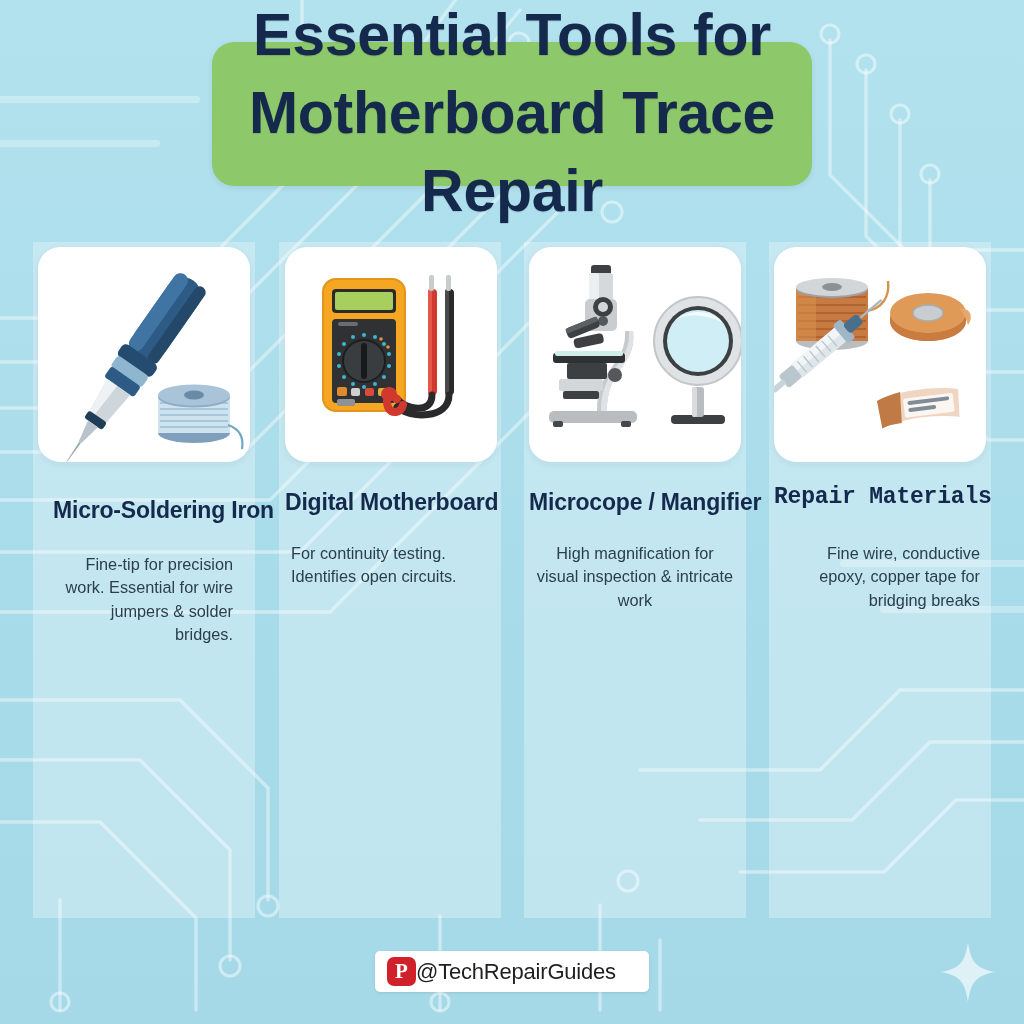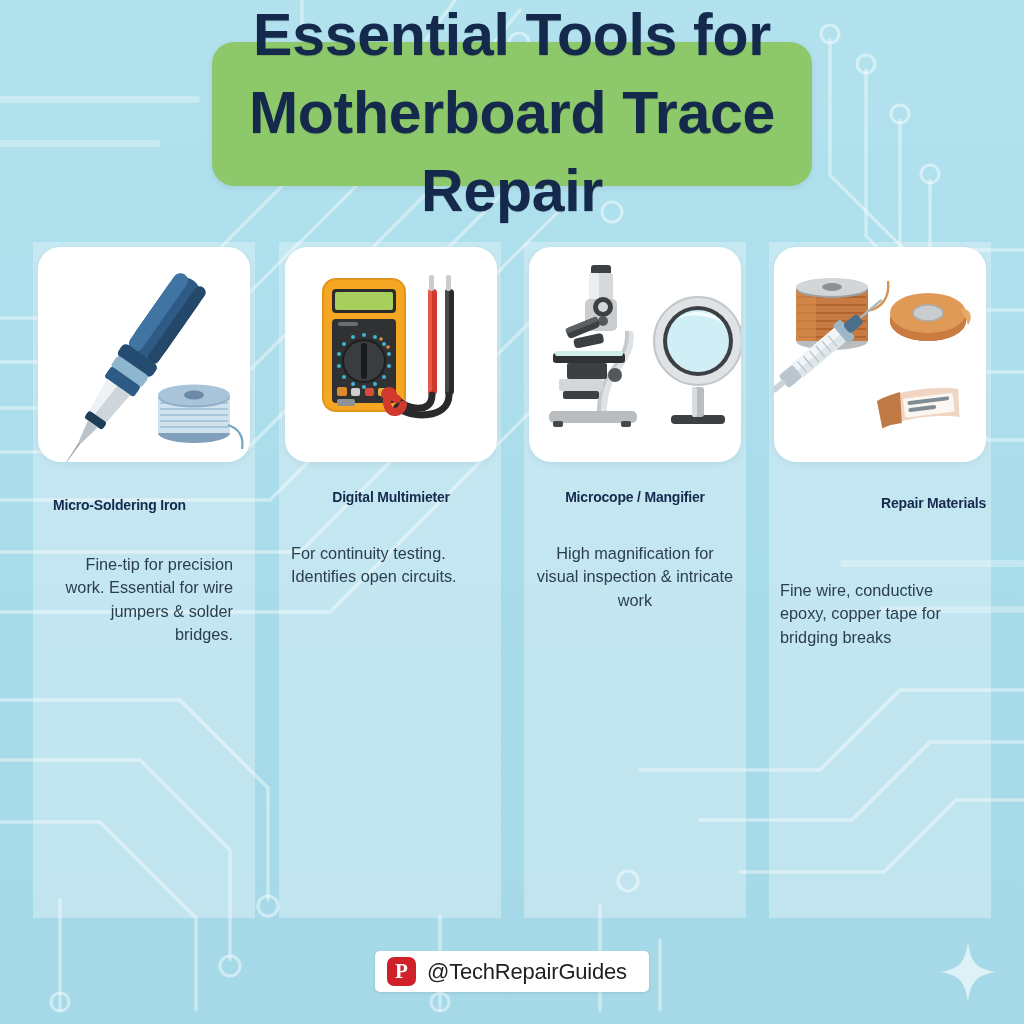--- a/index.html
+++ b/index.html
@@ -44,39 +44,39 @@
     overflow:hidden;
   }
   .card-1{left:38px;width:212px;}
   .card-2{left:285px;width:212px;}
   .card-3{left:529px;width:212px;}
   .card-4{left:774px;width:212px;}
   .imgcard svg{position:absolute;left:0;top:0;}
 
   .cardtitle{
     position:absolute;color:#15294d;font-weight:bold;
-    font-size:14px;letter-spacing:-.2px;white-space:nowrap;
+    font-size:23px;letter-spacing:-.2px;white-space:nowrap;
   }
   .cardbody{
     position:absolute;color:#2b3e4f;font-size:16.3px;line-height:1.43;
   }
 
   
   .footer{
     position:absolute;left:375px;top:951px;width:274px;height:41px;
     background:#fff;border-radius:5px;
     display:flex;align-items:center;padding-left:12px;box-sizing:border-box;
     box-shadow:0 1px 3px rgba(0,0,0,.10);
   }
   .pin{
     width:29px;height:29px;border-radius:7px;background:#d0212b;
     display:flex;align-items:center;justify-content:center;flex:0 0 auto;
   }
   .pin span{color:#fff;font-size:21px;font-weight:bold;font-family:"Liberation Serif",serif;line-height:1;}
-  .handle{margin-left:11px;font-size:22px;color:#1f1f1f;letter-spacing:-.2px;}
+  .handle{font-size:22px;color:#1f1f1f;letter-spacing:-.2px;}
 </style>
 </head>
 <body>
 
 <div id="stage">
 
   <div class="bg"></div>
   <svg class="bg-svg" width="1024" height="1024" viewBox="0 0 1024 1024">
     <g stroke="#ffffff" stroke-opacity="0.42" stroke-width="3.4" fill="none" stroke-linecap="round">
       <path d="M-40 318 L150 318 L300 168 L420 48 L470 -20"></path>
@@ -220,21 +220,21 @@
         <rect x="160" y="42" width="9" height="106" rx="4" fill="#2a2a2c"></rect>
         <rect x="160" y="42" width="4" height="106" rx="2" fill="#4a4a4d"></rect>
         <rect x="161" y="28" width="5" height="16" rx="2" fill="#c9ccce"></rect>
       </g>
       <path d="M147 148 C147 168 120 162 112 152" stroke="#2a2a2c" stroke-width="7" fill="none" stroke-linecap="round"></path>
       <path d="M164 148 C164 172 125 172 112 160" stroke="#2a2a2c" stroke-width="7" fill="none" stroke-linecap="round"></path>
       <path d="M112 152 C104 146 100 152 103 160 C106 168 116 166 118 158" stroke="#d1392f" stroke-width="8" fill="none" stroke-linecap="round"></path>
       <ellipse cx="104" cy="147" rx="8" ry="7" fill="#d1392f"></ellipse>
     </svg>
   </div>
-  <div class="cardtitle" style="left:285px;top:489px;width:212px;text-align:center;">Digital Multimieter</div>
+  <div class="cardtitle" style="left:285px;top:489px;width:212px;text-align:center;">Digital Motherboard</div>
   <div class="cardbody" style="left:291px;top:542px;width:200px;">For continuity testing. Identifies open circuits.</div>
 
   <div class="imgcard card-3" style="top:247px">
     <svg width="212" height="215" viewBox="0 0 212 215">
       <g>
         <rect x="20" y="164" width="88" height="12" rx="5" fill="#b9bdc0"></rect>
         <rect x="24" y="174" width="10" height="6" rx="2" fill="#45484b"></rect>
         <rect x="92" y="174" width="10" height="6" rx="2" fill="#45484b"></rect>
         <path d="M78 164 C78 120 108 120 104 84 L96 84 C98 118 68 120 68 164 Z" fill="#c6cacd"></path>
         <path d="M78 164 C78 120 108 120 104 84 L100 84 C102 118 72 120 72 164 Z" fill="#dfe3e6"></path>
@@ -322,22 +322,22 @@
         <path d="M0 8 C22 0 60 0 82 6 L80 34 C58 28 22 28 2 36 Z" fill="#f0d6c2"></path>
         <path d="M0 8 C8 5 16 3 24 2 L22 33 C14 33 7 34 2 36 Z" fill="#c07a45"></path>
         <rect x="26" y="9" width="50" height="19" rx="2" fill="#fbf6f1"></rect>
         <g fill="#6b7a85" opacity=".85">
           <rect x="30" y="12" width="42" height="4" rx="2"></rect>
           <rect x="30" y="19" width="28" height="4" rx="2"></rect>
         </g>
       </g>
     </svg>
   </div>
-  <div class="cardtitle" style="left:774px;top:495px;width:212px;text-align:right;">Repair Materials</div>
-  <div class="cardbody" style="left:780px;top:542px;width:200px;text-align:left;margin-top:37px;">Fine wire, conductive epoxy, copper tape for bridging breaks</div>
+  <div class="cardtitle" style="left:774px;top:484px;width:212px;text-align:right;font-family:Liberation Mono, monospace;">Repair Materials</div>
+  <div class="cardbody" style="left:780px;top:542px;width:200px;text-align:right;">Fine wire, conductive epoxy, copper tape for bridging breaks</div>
 
   <div class="footer">
     <div class="pin">
       <span>P</span>
     </div>
     <div class="handle">@TechRepairGuides</div>
   </div>
 
 </div>
 

